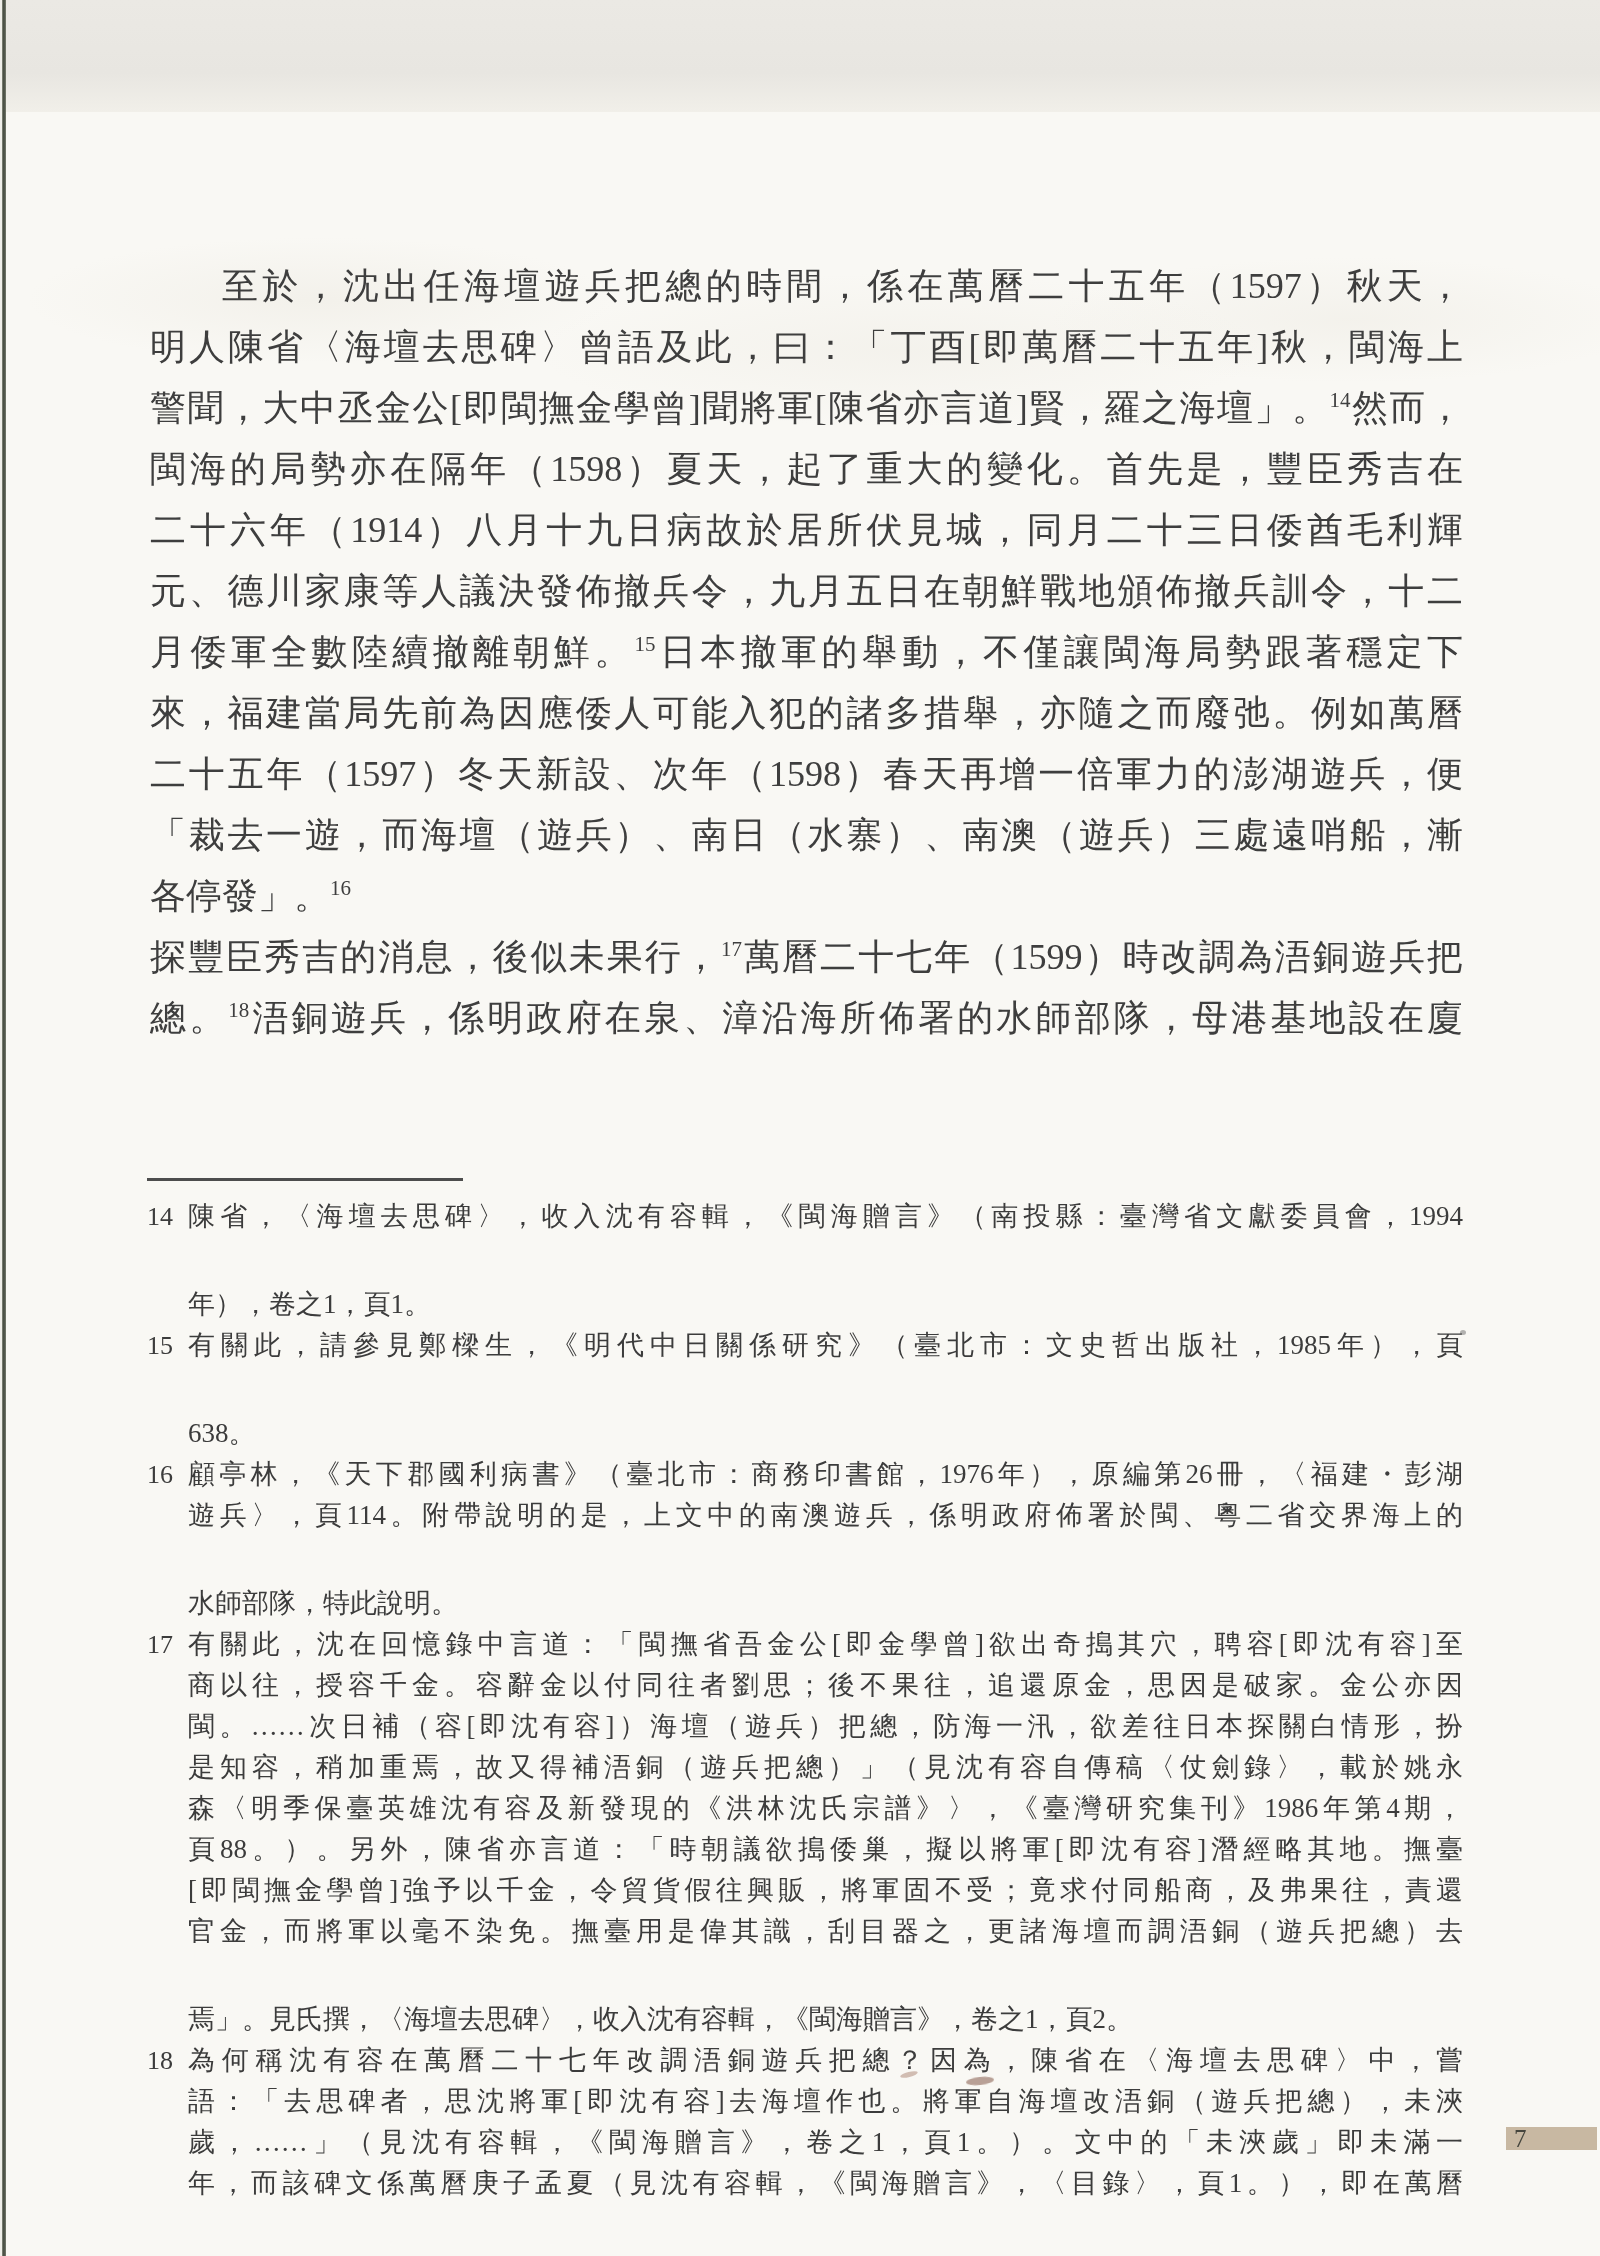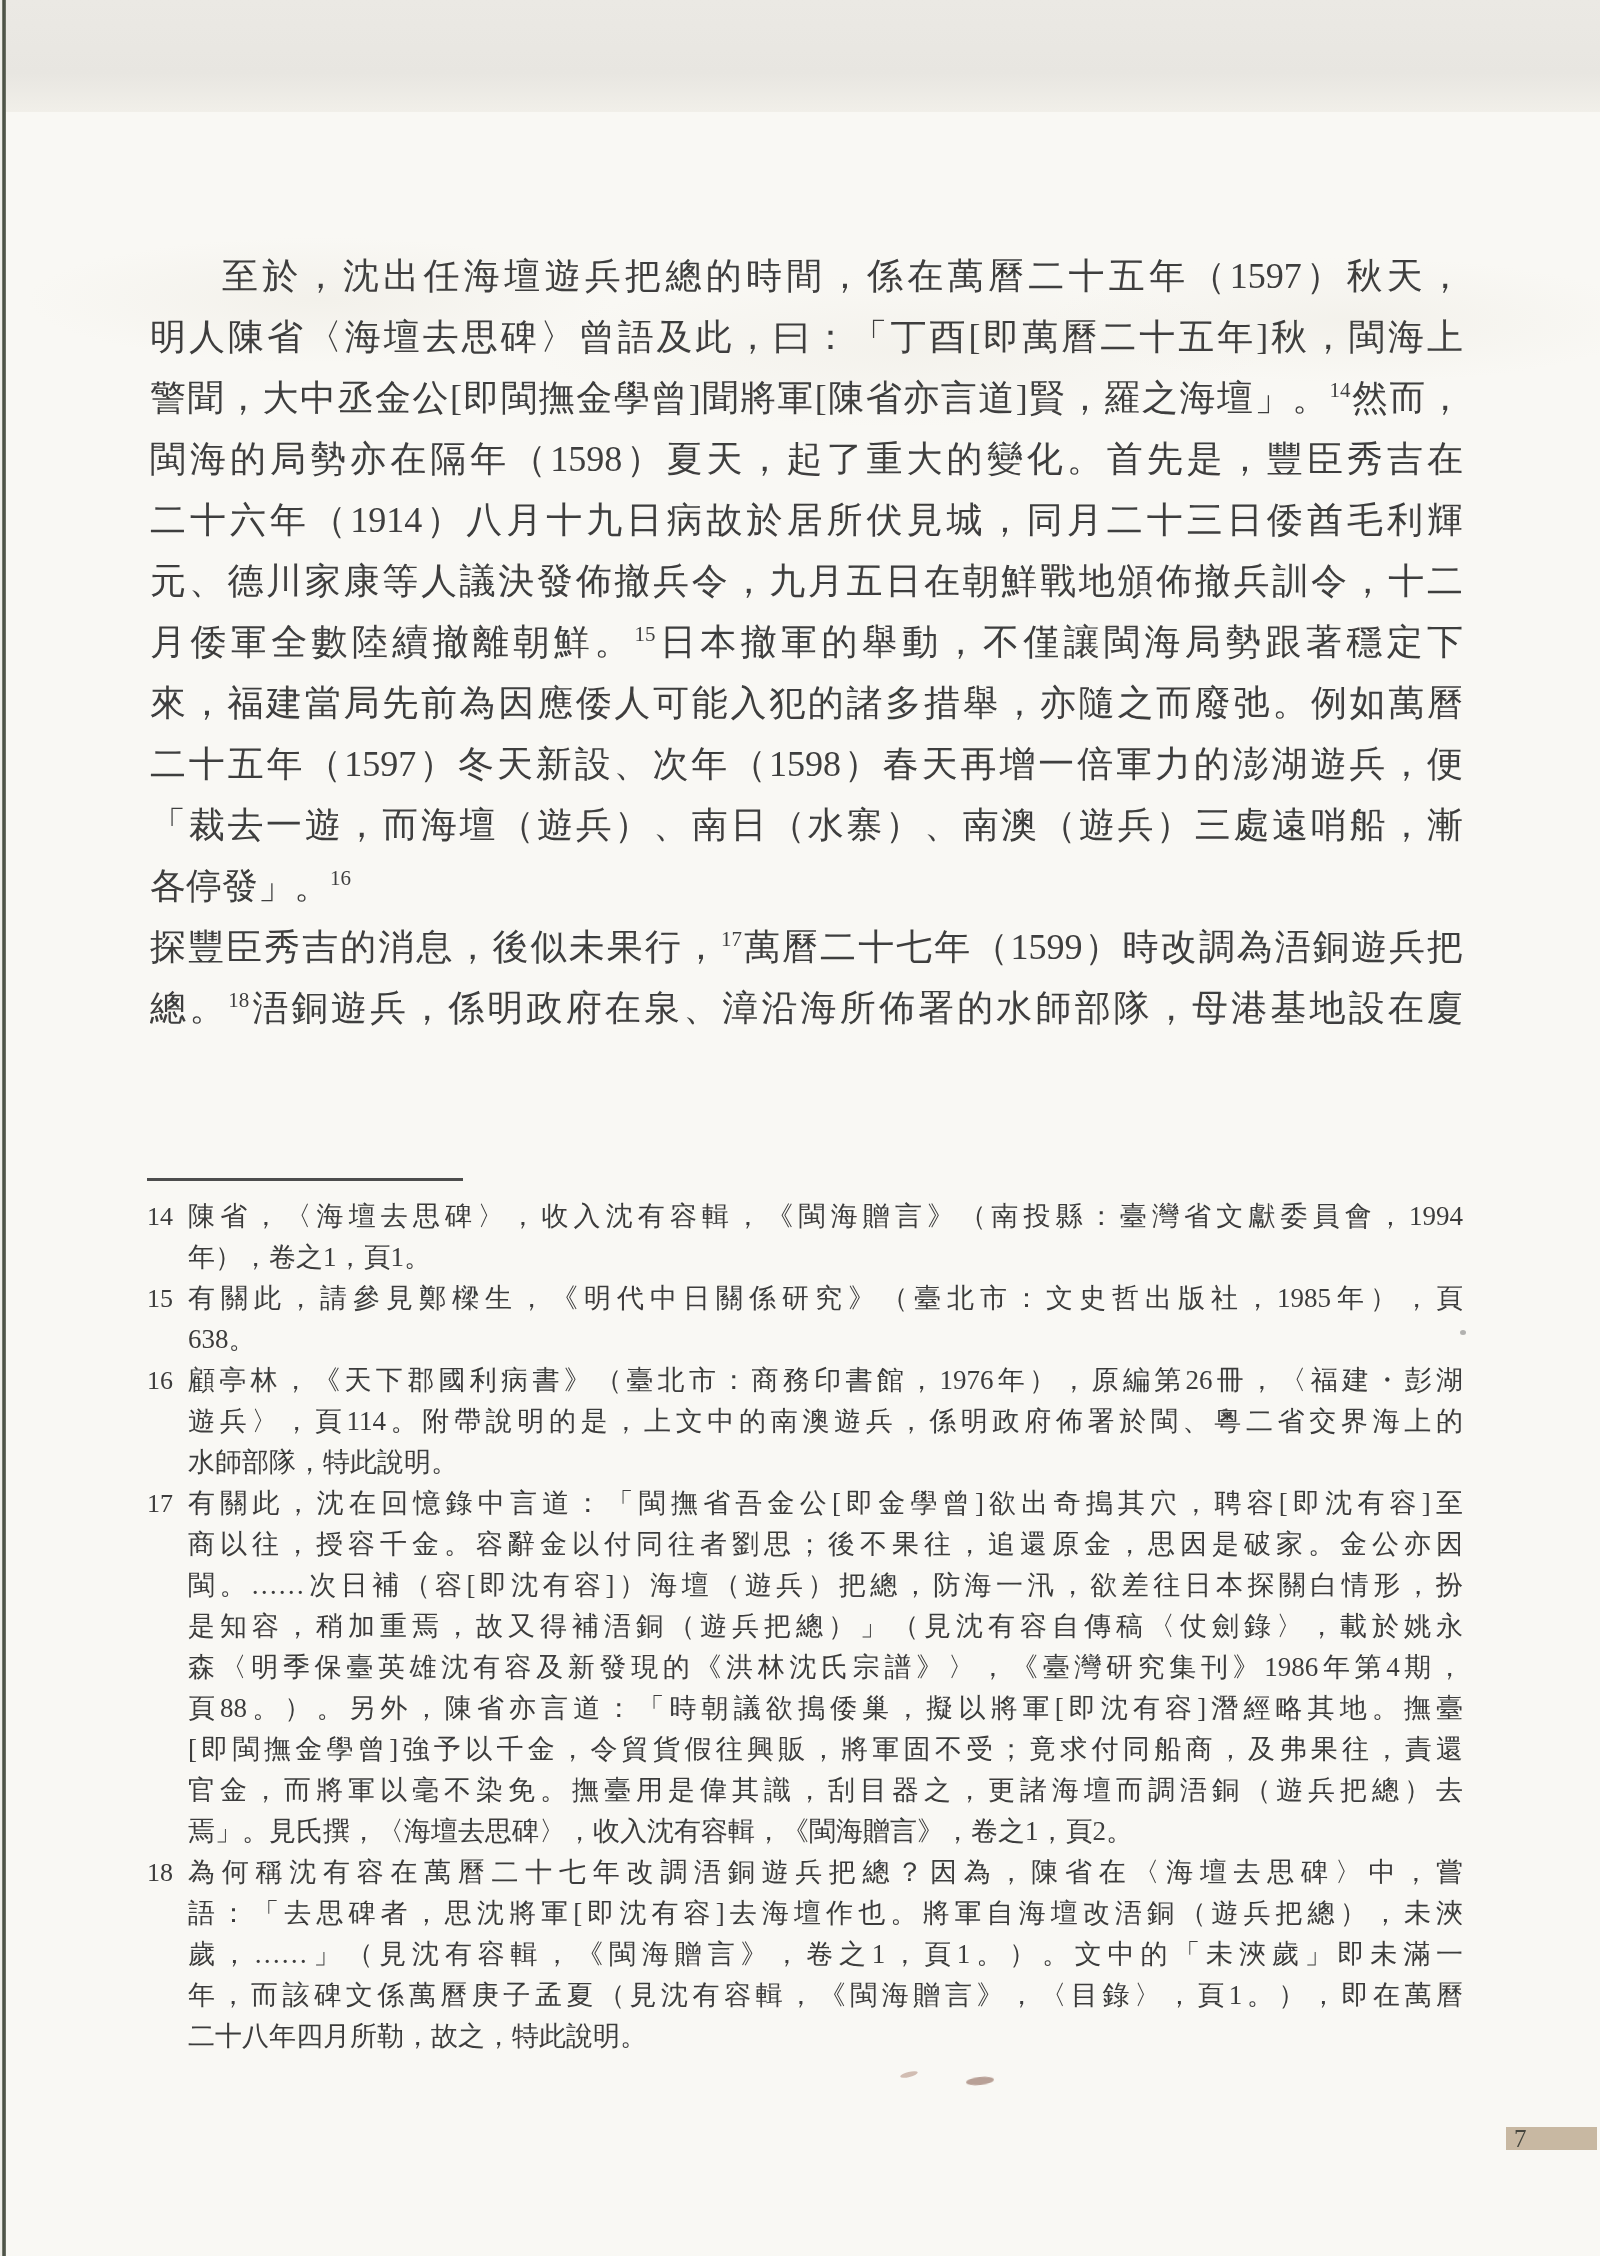--- a/index.html
+++ b/index.html
@@ -12,38 +12,38 @@
     background:linear-gradient(180deg,#ebe9e4 0%,#e8e6e1 65%,#f1efe9 100%);}
   .bleed{position:absolute;left:0;top:120px;width:1600px;height:330px;pointer-events:none;
     background:
       radial-gradient(420px 90px at 320px 180px, rgba(214,208,192,.18), transparent 70%),
       radial-gradient(520px 110px at 900px 230px, rgba(214,208,192,.15), transparent 70%),
       radial-gradient(430px 90px at 1350px 200px, rgba(214,208,192,.16), transparent 70%);}
   .edge-white{position:absolute;left:0;top:0;width:2px;height:2256px;background:#efeee9;}
   .edge-line{position:absolute;left:2px;top:0;width:4px;height:2256px;
     background:linear-gradient(90deg,#8a8e80 0%,#3f443a 45%,#7a7f71 100%);}
 
-  .body-block{position:absolute;left:150px;top:246px;width:1313px;
+  .body-block{position:absolute;left:150px;top:256px;width:1313px;
     color:#3e3e3e;font-size:36px;}
   .bline{height:61px;line-height:61px;overflow:hidden;
     text-align:justify;text-align-last:justify;}
   .bline.indent{padding-left:72px;}
   .bline.last{text-align-last:left;}
   .fnref{font-size:21px;vertical-align:super;line-height:0;color:#3e3e3e;}
 
   .fn-rule{position:absolute;left:147px;top:1178px;width:316px;height:3px;
     background:#4d4d4d;border:none;margin:0;padding:0;}
 
   .fn-block{position:absolute;left:188px;top:1196px;width:1275px;
     color:#3c3c3c;font-size:27px;}
   .footnote{position:relative;}
   .fn-num{position:absolute;left:-41px;top:0;height:41px;line-height:41px;font-size:26px;}
   .fline{height:41px;line-height:41px;overflow:hidden;
     text-align:justify;text-align-last:justify;}
-  .fline.last{text-align-last:left;}
+  .fline.last{text-align-last:left;margin-top:47px;}
 
   .page-tab{position:absolute;left:1506px;top:2127px;width:91px;height:23px;
     background:#c8b8a2;}
   .page-tab span{display:block;margin-left:8px;font-size:25px;line-height:24px;
     color:#46463e;}
 
   .smudge-a{position:absolute;left:900px;top:2072px;width:18px;height:5px;
     background:rgba(150,100,80,.40);border-radius:50%;transform:rotate(-14deg);}
   .smudge-b{position:absolute;left:966px;top:2077px;width:28px;height:8px;
     background:rgba(120,72,55,.50);border-radius:50%;transform:rotate(-6deg);filter:blur(.5px);}

